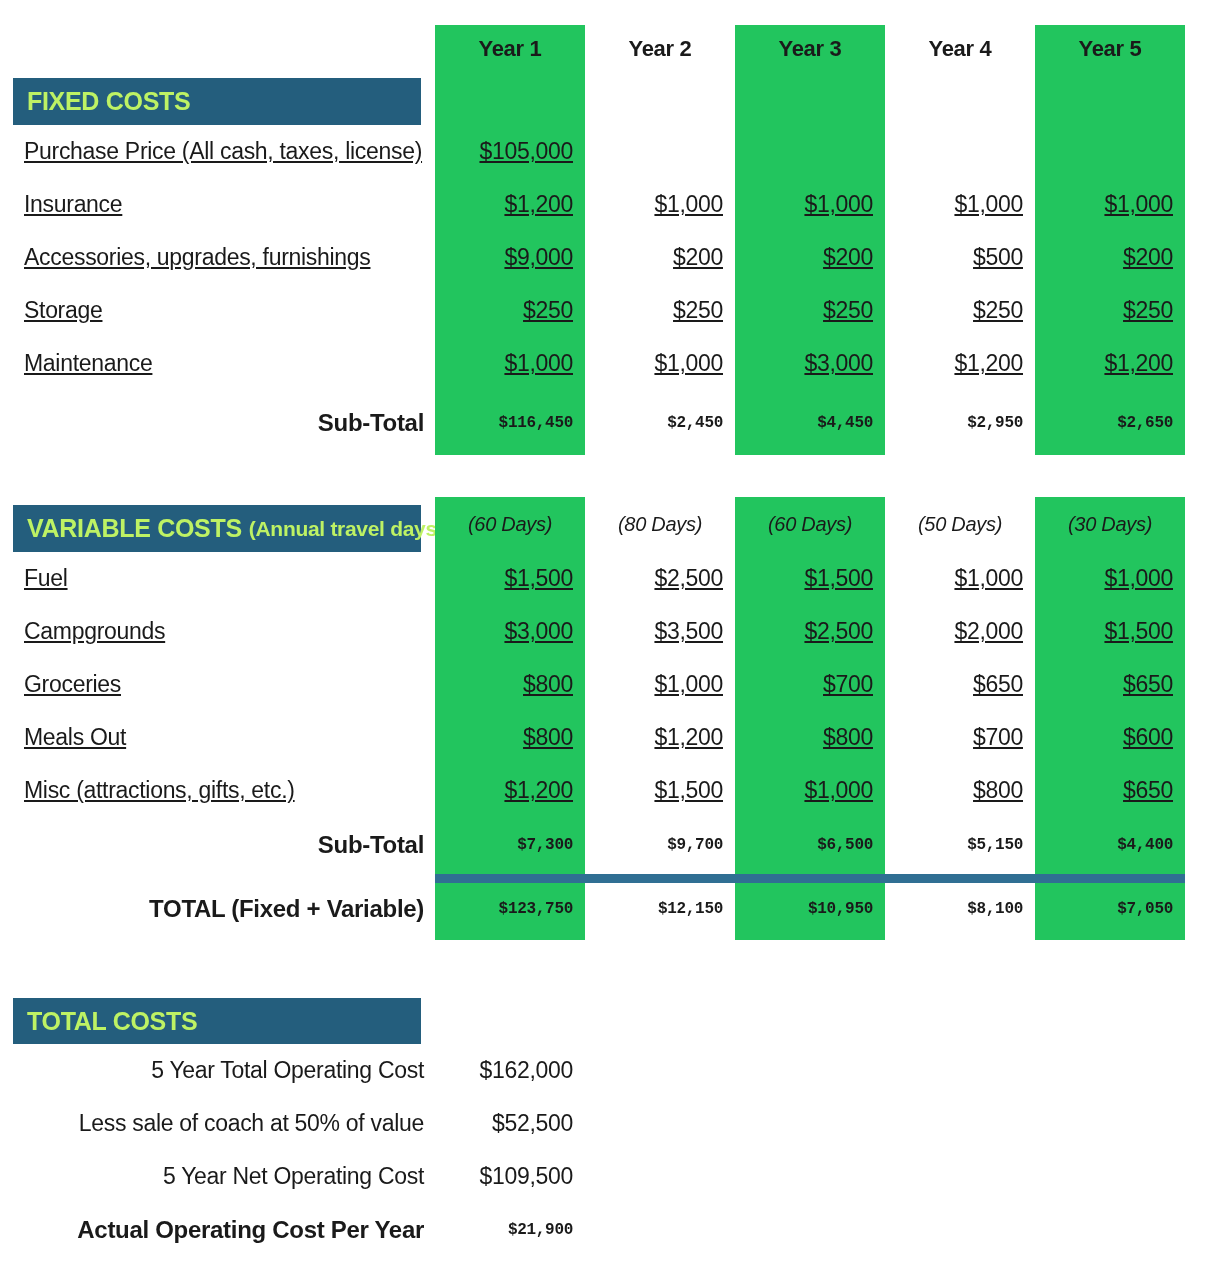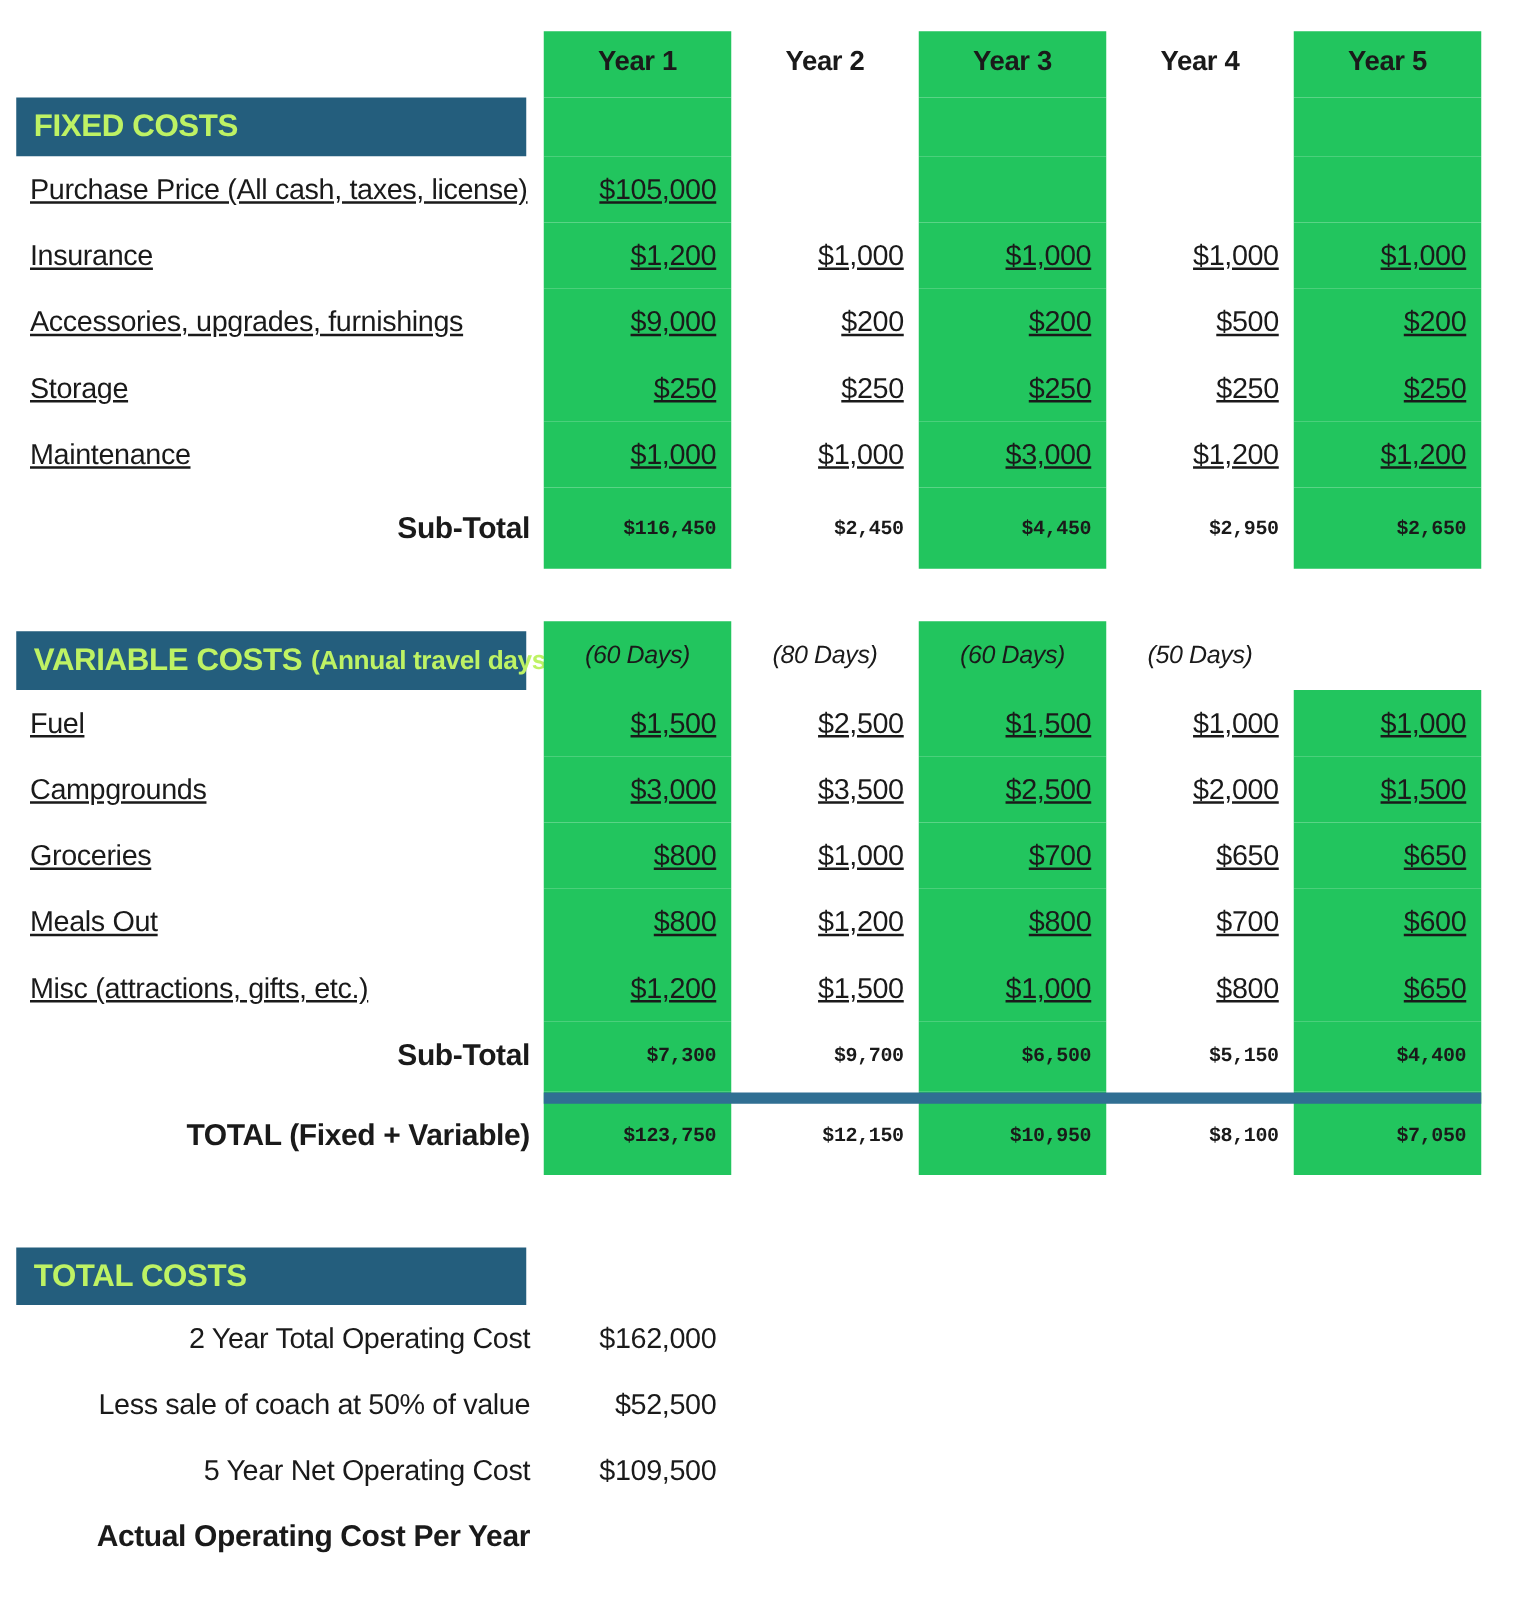--- a/index.html
+++ b/index.html
@@ -137,20 +137,21 @@
       <div class="barwrap">
         <div class="tealbar">
           <span>VARIABLE COSTS</span>
           <span class="suffix">(Annual travel days)</span>
         </div>
       </div>
       <div class="c days p">(60 Days)</div>
       <div class="c days">(80 Days)</div>
       <div class="c days p">(60 Days)</div>
       <div class="c days">(50 Days)</div>
+      <div class="c days p">(30 Days)</div>
     </div>
 
     <div class="grid row-data">
       <div class="c lab">Fuel</div>
       <div class="c v p">$1,500</div>
       <div class="c v">$2,500</div>
       <div class="c v p">$1,500</div>
       <div class="c v">$1,000</div>
       <div class="c v p">$1,000</div>
     </div>
@@ -216,21 +217,21 @@
     <div class="grid row-bar3">
       <div class="tealbar">TOTAL COSTS</div>
       <div class="c"></div>
       <div class="c"></div>
       <div class="c"></div>
       <div class="c"></div>
       <div class="c"></div>
     </div>
 
     <div class="grid row-t">
-      <div class="c labr">2 Year Total Operating Cost</div>
+      <div class="c labr">5 Year Total Operating Cost</div>
       <div class="c v">$162,000</div>
       <div class="c"></div>
       <div class="c"></div>
       <div class="c"></div>
       <div class="c"></div>
     </div>
 
     <div class="grid row-t">
       <div class="c labr">Less sale of coach at 50% of value</div>
       <div class="c v">$52,500</div>
@@ -244,20 +245,21 @@
       <div class="c labr">5 Year Net Operating Cost</div>
       <div class="c v">$109,500</div>
       <div class="c"></div>
       <div class="c"></div>
       <div class="c"></div>
       <div class="c"></div>
     </div>
 
     <div class="grid row-t">
       <div class="c labr bold">Actual Operating Cost Per Year</div>
+      <div class="c v vb">$21,900</div>
       <div class="c"></div>
       <div class="c"></div>
       <div class="c"></div>
       <div class="c"></div>
     </div>
   </div>
 
   <div class="rule"></div>
 
 </div>

